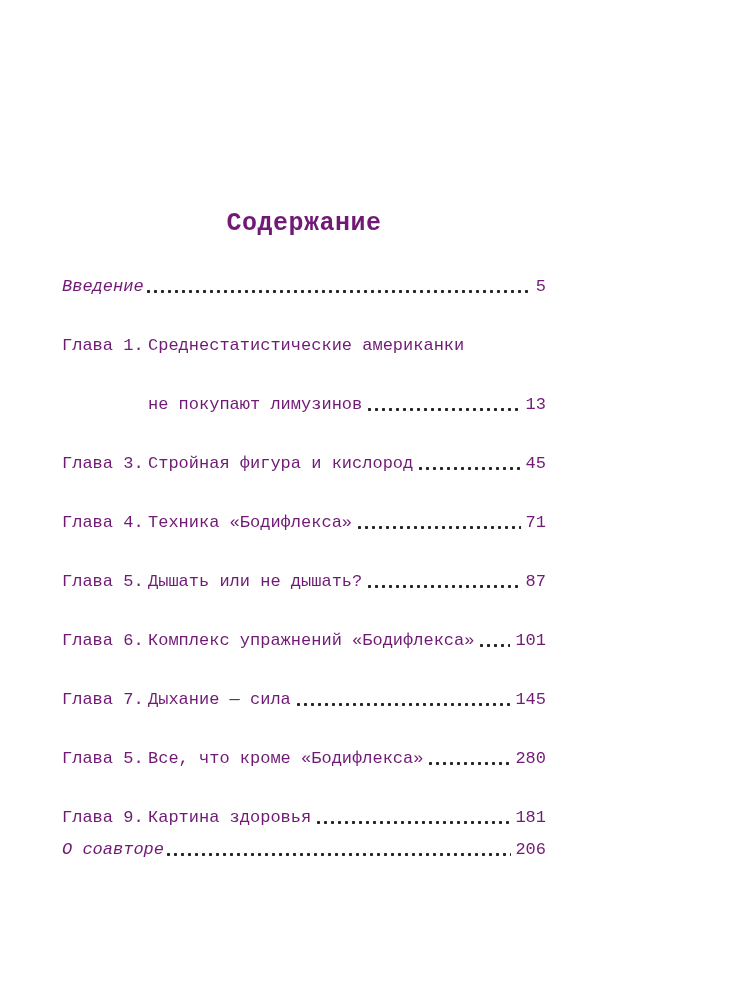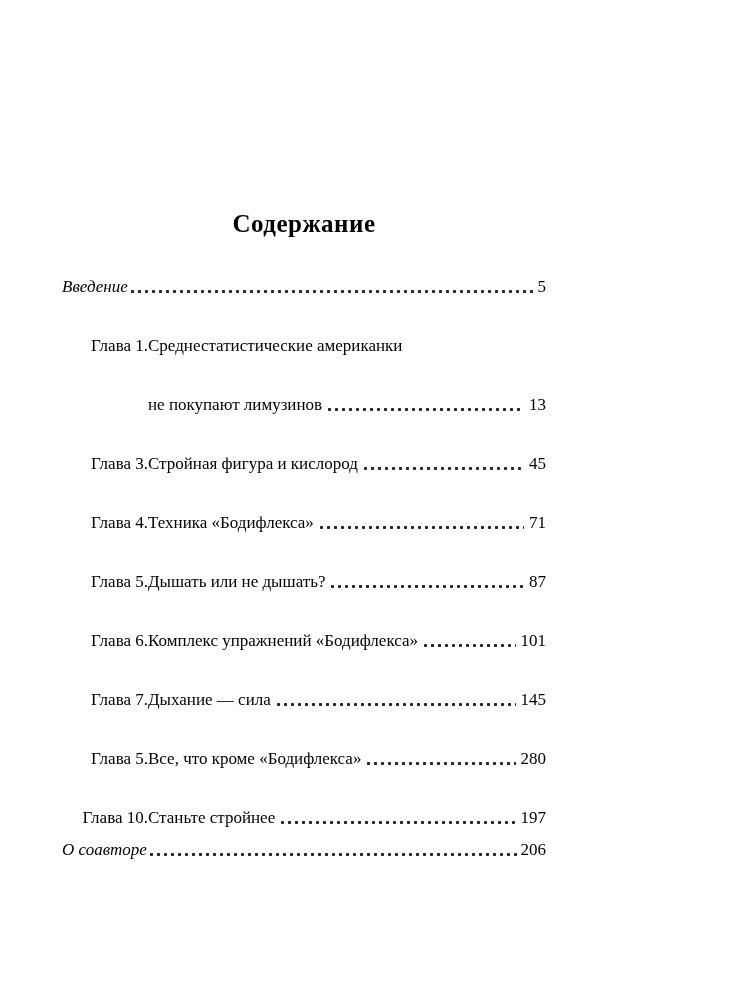--- a/index.html
+++ b/index.html
@@ -6,22 +6,22 @@
     margin: 0;
     padding: 0;
     background: #ffffff;
   }
   .page {
     position: relative;
     width: 595px;
     height: 1001px;
     background: #ffffff;
     overflow: hidden;
-    font-family: Liberation Serif, serif;
-    color: #000000;
+    font-family: Liberation Mono, monospace;
+    color: #701a75;
   }
   .content {
     position: absolute;
     left: 62px;
     top: 0;
     width: 484px;
   }
   .toc-heading {
     margin-top: 209px;
     margin-bottom: 18px;
@@ -40,21 +40,20 @@
     margin-top: 37px;
   }
   .entry { margin-bottom: 1.7px; }
   .intro-row { margin-bottom: 14.5px; }
   .backmatter-row { margin-top: 9.5px; }
   .italic-title { font-style: italic; }
   .entry-label {
     min-width: 86px;
     flex: 0 0 auto;
     white-space: nowrap;
-    text-align: right;
   }
   .label-spacer {
     min-width: 86px;
     flex: 0 0 auto;
   }
   .entry-title { flex: 0 0 auto; }
   .dot-leader {
     flex: 1 1 auto;
     align-self: stretch;
     min-width: 12px;
@@ -130,27 +129,27 @@
       <span class="page-number">145</span>
     </div>
 
     <div class="row entry">
       <span class="entry-label">Глава 5.</span>
       <span class="entry-title">Все, что кроме «Бодифлекса»</span>
       <span class="dot-leader"></span>
       <span class="page-number">280</span>
     </div>
 
+    <div class="row entry">
+      <span class="entry-label">Глава 9.</span>
+      <span class="entry-title">Картина здоровья</span>
+      <span class="dot-leader"></span>
+      <span class="page-number">181</span>
+    </div>
 
-    <div class="row entry">
-      <span class="entry-label">Глава 10.</span>
-      <span class="entry-title">Станьте стройнее</span>
-      <span class="dot-leader"></span>
-      <span class="page-number">197</span>
-    </div>
 
     <div class="row backmatter-row">
       <span class="entry-title italic-title">О соавторе</span>
       <span class="dot-leader tight"></span>
       <span class="page-number">206</span>
     </div>
 
   </div>
 </div>
 

